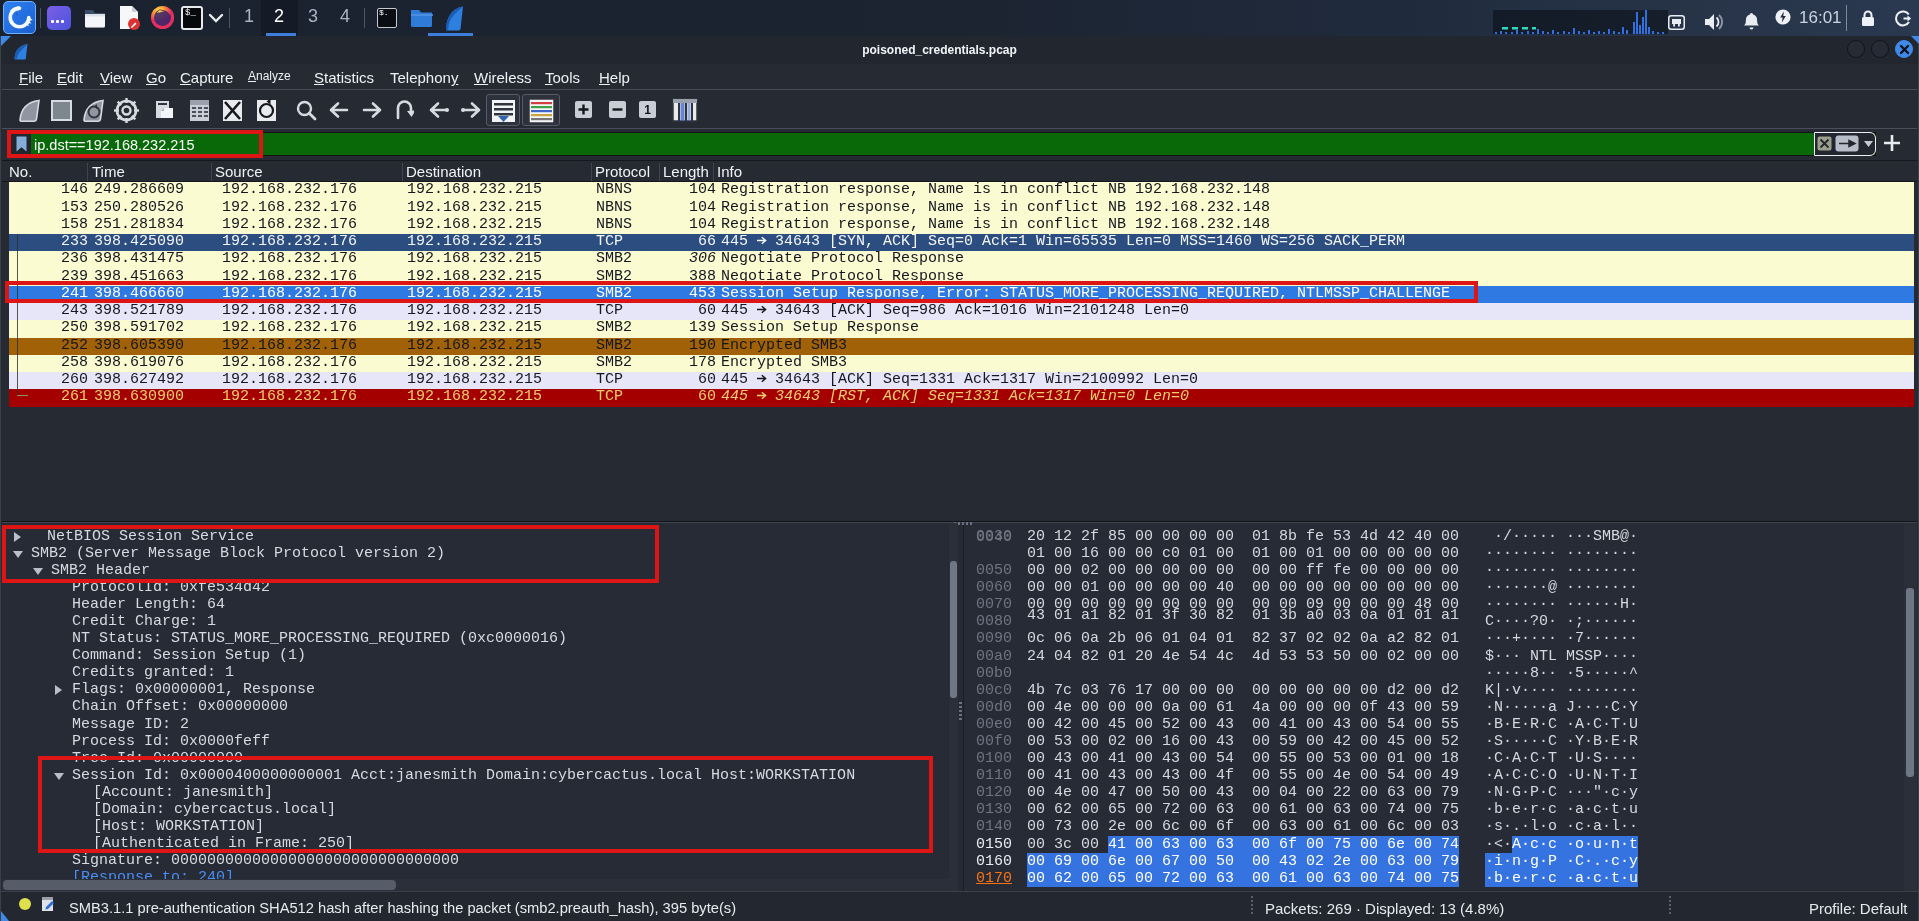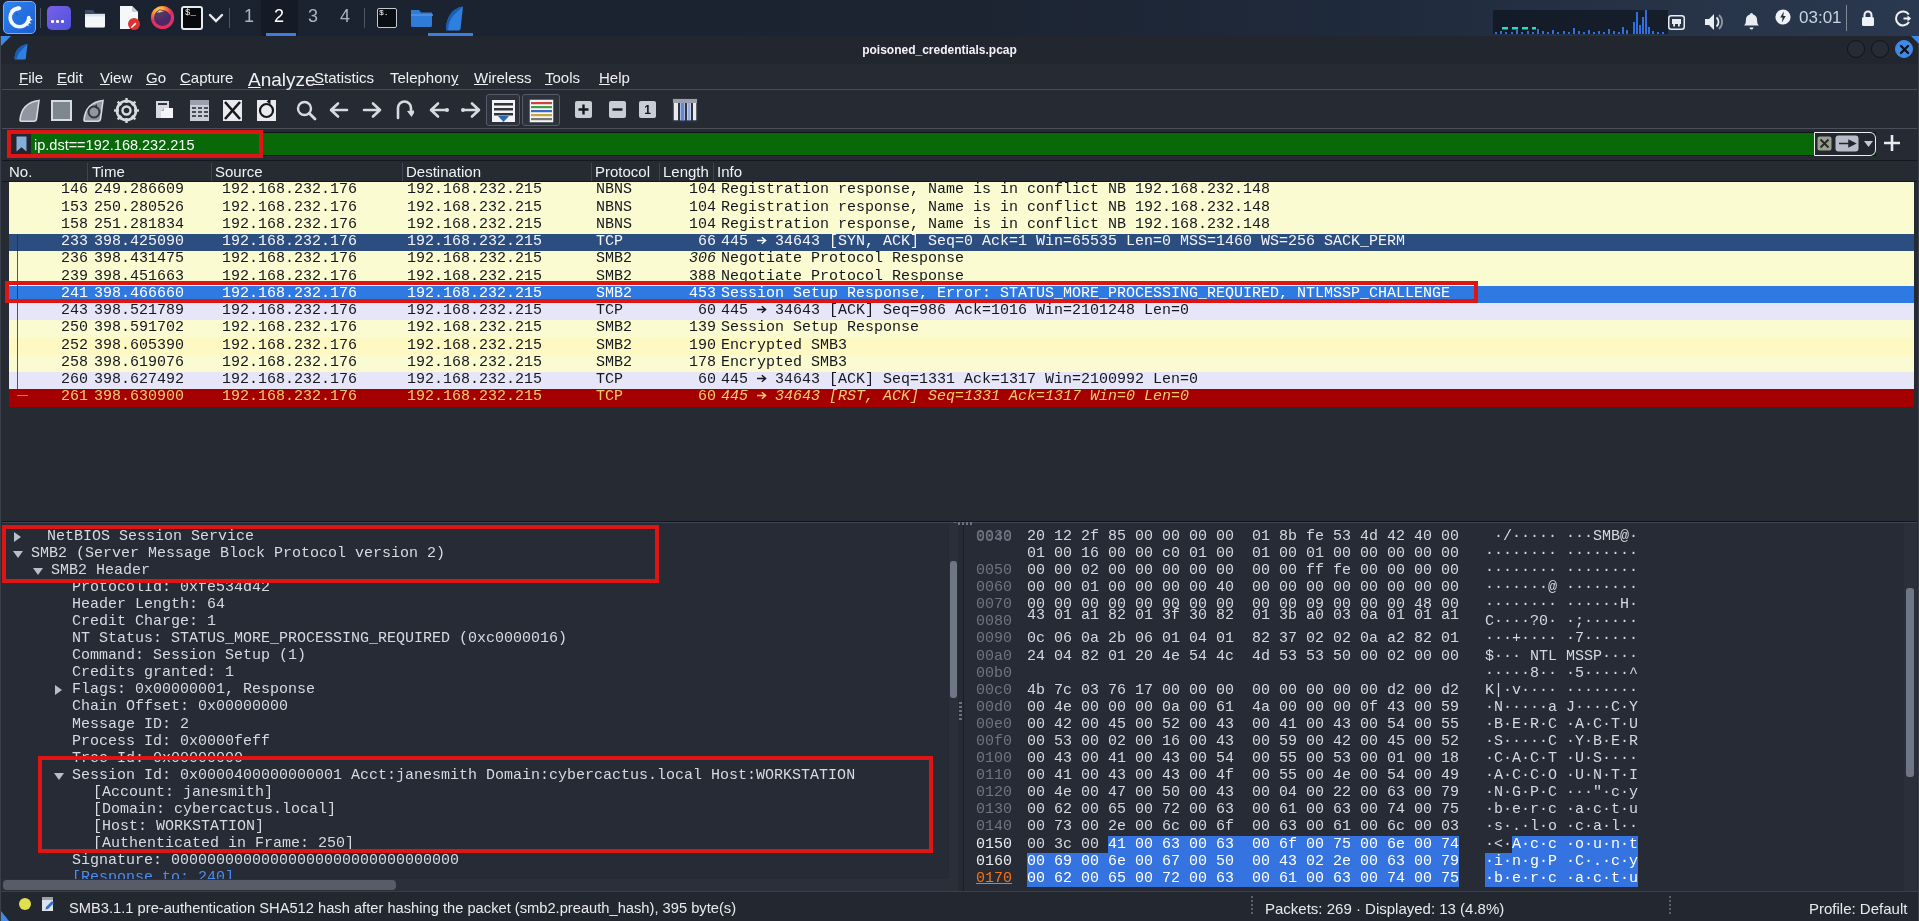--- a/index.html
+++ b/index.html
@@ -135,21 +135,21 @@
 <path d="M15 2 a9.5 9.5 0 0 1 0 14" stroke="#8d96a5" stroke-width="1.8" fill="none"></path>
 </svg>
 <svg class="abs" style="left:1743px;top:12px;" width="17" height="19" viewBox="0 0 17 19">
 <path d="M8.5 1 a1.6 1.6 0 0 1 1.6 1.6 c2.6 .8 4 2.9 4 5.4 c0 3.4 .8 4.6 1.9 5.6 h-15 c1.1-1 1.9-2.2 1.9-5.6 c0-2.5 1.4-4.6 4-5.4 a1.6 1.6 0 0 1 1.6-1.6 Z" fill="#e9ecf1"></path>
 <path d="M6.5 15.6 a2 2 0 0 0 4 0 Z" fill="#e9ecf1"></path>
 </svg>
 <svg class="abs" style="left:1775px;top:9px;" width="16" height="16" viewBox="0 0 16 16">
 <circle cx="8" cy="8" r="7.6" fill="#eef1f5"></circle>
 <path d="M8.8 2.6 L5.2 8.6 h2.4 L6.9 13.4 L10.8 7 h-2.5 Z" fill="#222a38"></path>
 </svg>
-<div class="abs" style="left:1799px;top:8px;font-size:17px;color:#c9d4e2;">03:01</div>
+<div class="abs" style="left:1799px;top:8px;font-size:17px;color:#c9d4e2;">16:01</div>
 <div class="sep-v" style="left:1846px;top:5px;height:26px;background:#808a99;"></div>
 <svg class="abs" style="left:1859px;top:10px;" width="18" height="17" viewBox="0 0 18 17">
 <rect x="3" y="7" width="12" height="9" rx="1.5" fill="#eef1f5"></rect>
 <path d="M5.5 7 v-2 a3.5 3.5 0 0 1 7 0 v2" stroke="#eef1f5" stroke-width="2" fill="none"></path>
 </svg>
 <svg class="abs" style="left:1895px;top:10px;" width="17" height="17" viewBox="0 0 17 17">
 <path d="M13.8 4.5 a7 7 0 1 0 .2 7.6" stroke="#eef1f5" stroke-width="2" fill="none"></path>
 <path d="M8.5 8.5 h6" stroke="#eef1f5" stroke-width="2"></path>
 <path d="M12.5 5.5 l3.6 3 -3.6 3 Z" fill="#eef1f5"></path>
 </svg>
@@ -172,21 +172,21 @@
       </svg>
 <svg class="abs" style="left:1910px;top:0;" width="9" height="9">
         <path d="M0 0 L9 0 L9 9 Z" fill="#3f89e8"></path>
       </svg>
 <div class="abs" style="left:1px;top:28px;width:1915px;height:26px;background:#262a33;border-bottom:1px solid #464c58;"></div>
 <div class="abs" style="left:18px;top:33px;font-size:15px;color:#eef0f3;"><u>F</u>ile</div>
 <div class="abs" style="left:56px;top:33px;font-size:15px;color:#eef0f3;"><u>E</u>dit</div>
 <div class="abs" style="left:99px;top:33px;font-size:15px;color:#eef0f3;"><u>V</u>iew</div>
 <div class="abs" style="left:145px;top:33px;font-size:15px;color:#eef0f3;"><u>G</u>o</div>
 <div class="abs" style="left:179px;top:33px;font-size:15px;color:#eef0f3;"><u>C</u>apture</div>
-<div class="abs" style="left:247px;top:33px;font-size:19px;color:#eef0f3;"><u>A</u>nalyze</div>
+<div class="abs" style="left:247px;top:33px;font-size:12px;color:#eef0f3;"><u>A</u>nalyze</div>
 <div class="abs" style="left:313px;top:33px;font-size:15px;color:#eef0f3;"><u>S</u>tatistics</div>
 <div class="abs" style="left:389px;top:33px;font-size:15px;color:#eef0f3;">Telephon<u>y</u></div>
 <div class="abs" style="left:473px;top:33px;font-size:15px;color:#eef0f3;"><u>W</u>ireless</div>
 <div class="abs" style="left:544px;top:33px;font-size:15px;color:#eef0f3;"><u>T</u>ools</div>
 <div class="abs" style="left:598px;top:33px;font-size:15px;color:#eef0f3;"><u>H</u>elp</div>
 <div class="abs" style="left:1px;top:55px;width:1915px;height:37px;background:#262a33;"></div>
 <svg class="abs" style="left:16px;top:62px;" width="25" height="25" viewBox="0 0 25 25">
         <path d="M3 22 C4 11 10 4 22 2.5 L19.5 21 C19.3 22.5 18 23.3 16.7 23.3 L5 23.3 C3.8 23.3 3 22.8 3 22 Z" fill="#8f96a2" stroke="#d7dbe1" stroke-width="1.6"></path>
       </svg>
 <svg class="abs" style="left:48px;top:62px;" width="25" height="25" viewBox="0 0 25 25">
@@ -411,21 +411,21 @@
 </div>
 <div class="abs mono" style="left:8px;top:284px;width:1905px;height:18px;background:#fbfbd2;color:#15171e;line-height:15px;">
 <span class="abs" style="top:0;left:12px;width:67px;text-align:right;">250</span>
 <span class="abs" style="top:0;left:85px;">398.591702</span>
 <span class="abs" style="top:0;left:213px;">192.168.232.176</span>
 <span class="abs" style="top:0;left:398px;">192.168.232.215</span>
 <span class="abs" style="top:0;left:587px;">SMB2</span>
 <span class="abs" style="top:0;left:642px;width:65px;text-align:right;white-space:pre;">139</span>
 <span class="abs" style="top:0;left:712px;">Session Setup Response</span>
 </div>
-<div class="abs mono" style="left:8px;top:302px;width:1905px;height:17px;background:#fef9c3;color:#15171e;line-height:15px;">
+<div class="abs mono" style="left:8px;top:302px;width:1905px;height:17px;background:#a16207;color:#15171e;line-height:15px;">
 <span class="abs" style="top:0;left:12px;width:67px;text-align:right;">252</span>
 <span class="abs" style="top:0;left:85px;">398.605390</span>
 <span class="abs" style="top:0;left:213px;">192.168.232.176</span>
 <span class="abs" style="top:0;left:398px;">192.168.232.215</span>
 <span class="abs" style="top:0;left:587px;">SMB2</span>
 <span class="abs" style="top:0;left:642px;width:65px;text-align:right;white-space:pre;">190</span>
 <span class="abs" style="top:0;left:712px;">Encrypted SMB3</span>
 </div>
 <div class="abs mono" style="left:8px;top:319px;width:1905px;height:17px;background:#fbfbd2;color:#15171e;line-height:15px;">
 <span class="abs" style="top:0;left:12px;width:67px;text-align:right;">258</span>

